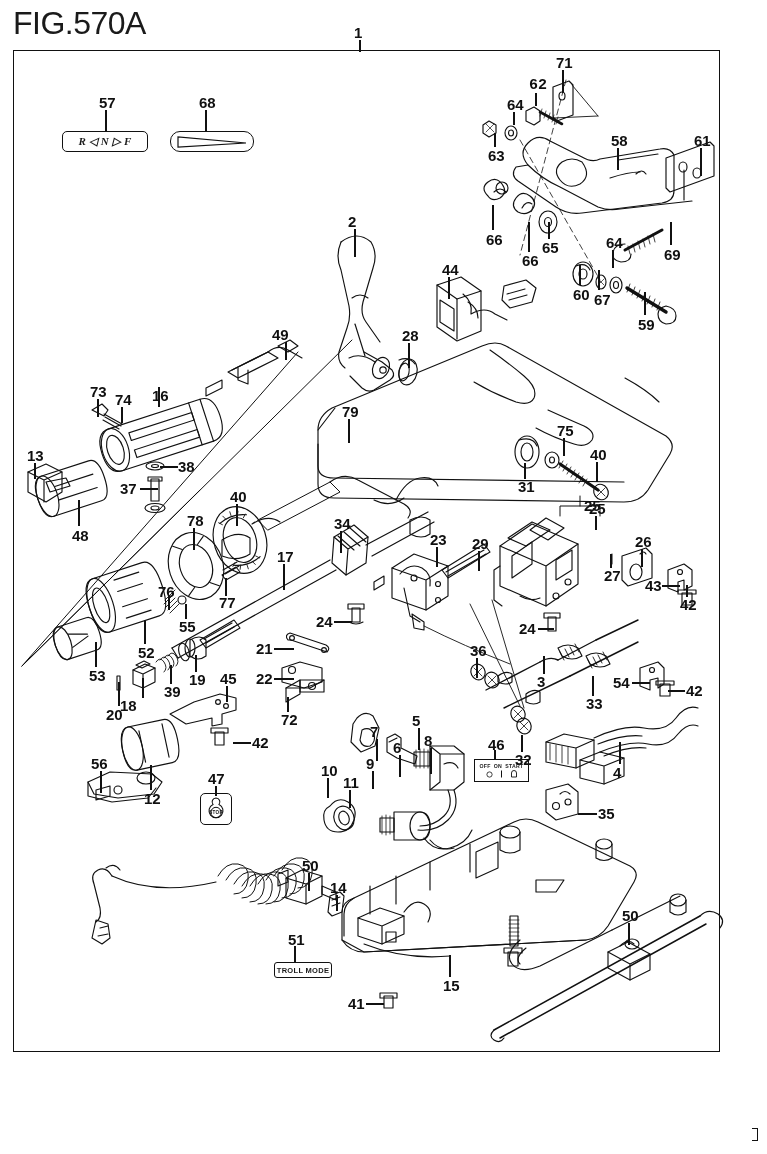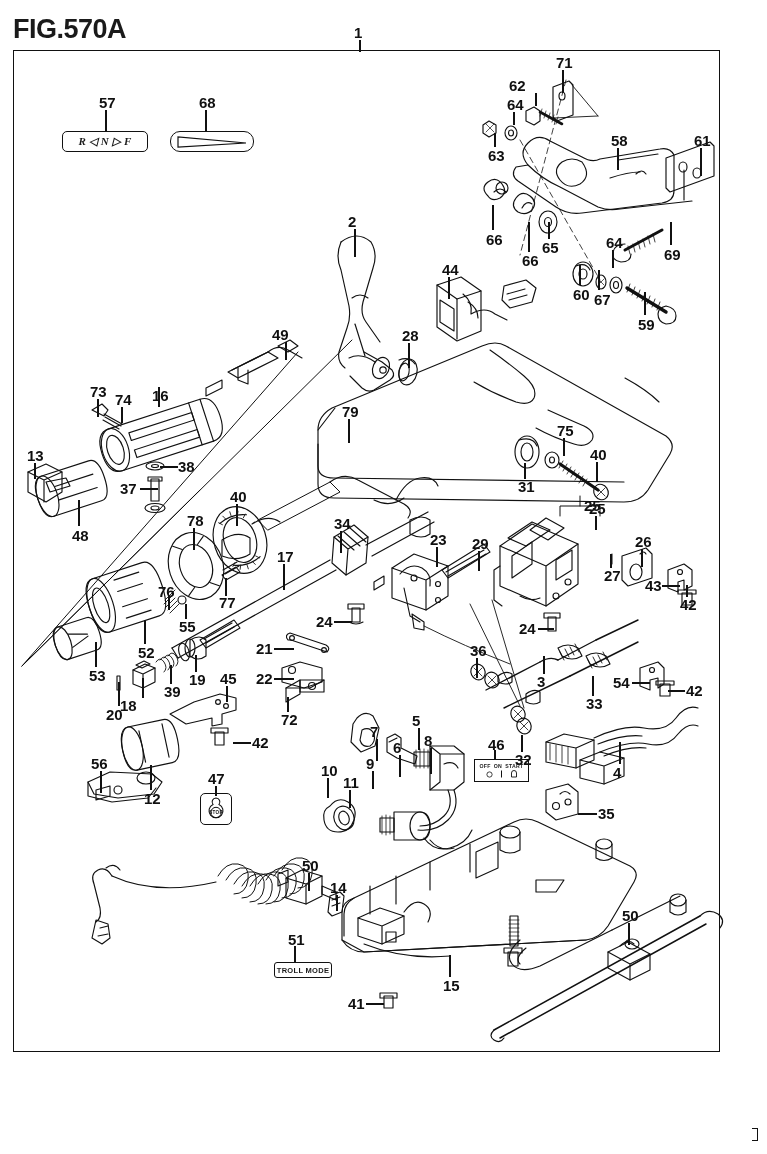--- a/index.html
+++ b/index.html
@@ -19,23 +19,23 @@
   #page {
     position: absolute;
     left: 0; top: 0;
     width: 767px;
     height: 1154px;
   }
   
   #fig-title {
     position: absolute;
     left: 13px;
-    top: 12px;
-    font-size: 27px;
-    font-weight: 700;
+    top: 6px;
+    font-size: 32px;
+    font-weight: 400;
     letter-spacing: -0.5px;
     line-height: 34px;
     color: #1a1a1a;
     white-space: nowrap;
   }
   
   #diagram-frame {
     position: absolute;
     left: 13px;
     top: 50px;
@@ -628,21 +628,21 @@
   <div id="callout-layer">
       <div class="leader" style="left: 359px; top: 40px; width: 1.6px; height: 12px;"></div>
       <div class="callout" style="left: 354px; top: 25px;">1</div>
       <div class="leader" style="left: 105px; top: 110px; width: 1.6px; height: 22px;"></div>
       <div class="callout" style="left: 99px; top: 95px;">57</div>
       <div class="leader" style="left: 205px; top: 110px; width: 1.6px; height: 22px;"></div>
       <div class="callout" style="left: 199px; top: 95px;">68</div>
       <div class="leader" style="left: 562px; top: 70px; width: 1.6px; height: 23px;"></div>
       <div class="callout" style="left: 556px; top: 55px;">71</div>
       <div class="leader" style="left: 535px; top: 93px; width: 1.6px; height: 13px;"></div>
-      <div class="callout" style="left: 509px; top: 78px;">62</div>
+      <div class="callout" style="left: 529px; top: 78px; font-family: Liberation Mono, monospace;">62</div>
       <div class="leader" style="left: 513px; top: 112px; width: 1.6px; height: 13px;"></div>
       <div class="callout" style="left: 507px; top: 97px;">64</div>
       <div class="leader" style="left: 494px; top: 133px; width: 1.6px; height: 14px;"></div>
       <div class="callout" style="left: 488px; top: 148px;">63</div>
       <div class="leader" style="left: 617px; top: 148px; width: 1.6px; height: 22px;"></div>
       <div class="callout" style="left: 611px; top: 133px;">58</div>
       <div class="leader" style="left: 700px; top: 148px; width: 1.6px; height: 28px;"></div>
       <div class="callout" style="left: 694px; top: 133px;">61</div>
       <div class="leader" style="left: 492px; top: 205px; width: 1.6px; height: 25px;"></div>
       <div class="callout" style="left: 486px; top: 232px;">66</div>

